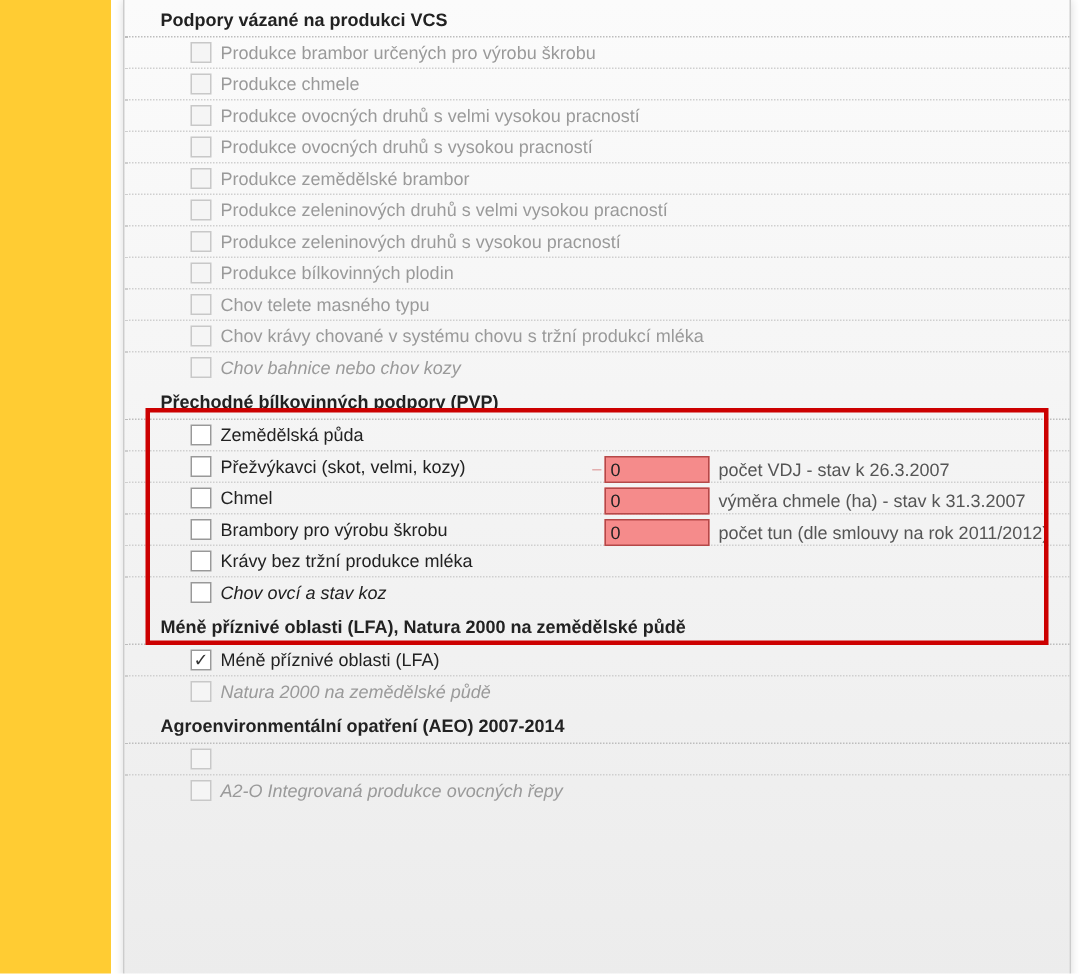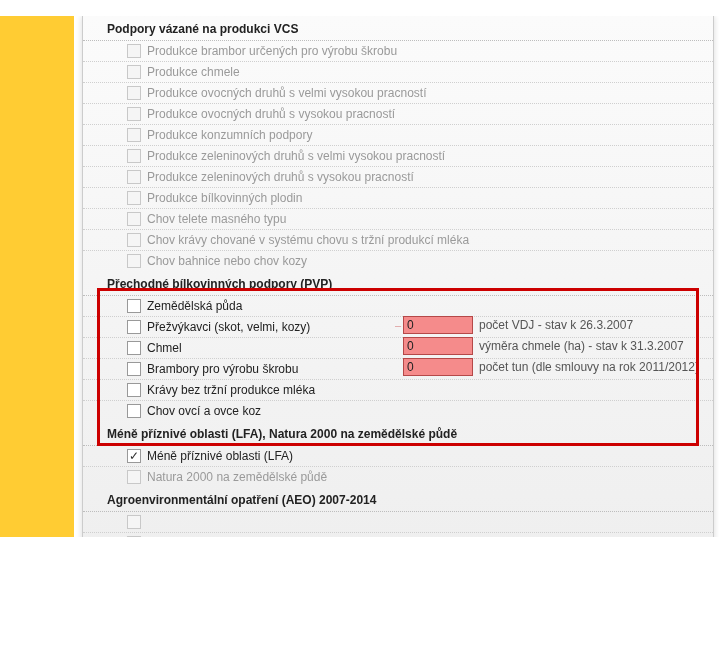--- a/index.html
+++ b/index.html
@@ -5,25 +5,24 @@
   html, body {
     margin: 0;
     padding: 0;
     font-family: Arial, sans-serif;
     font-size: 12px;
     color: #333;
     background: #fff;
   }
   .page {
     width: 719px;
-    height: 521px;
+    height: 649px;
     position: relative;
     overflow: hidden;
     box-sizing: border-box;
-    margin-top: 16px;
   }
   .left-strip {
     position: absolute;
     left: 0; top: 0;
     width: 74px; height: 653px;
     background: #ffcc33;
     z-index: 0;
   }
   .main-panel {
     position: absolute;
@@ -43,28 +42,28 @@
   .section-header {
     font-weight: bold;
     color: #222;
     padding: 4px 0 4px 24px;
     border-bottom: 1px dotted #bdbdbd;
     margin-top: 2px;
     font-size: 12px;
   }
   .row {
     display: flex;
-    align-items: flex-end;
+    align-items: flex-start;
     padding: 3px 0 3px 44px;
     border-bottom: 1px dotted #cfcfcf;
     min-height: 20px;
     box-sizing: border-box;
     position: relative;
   }
-  .row:last-child { border-bottom: none; }
+  .row:last-child { border-bottom: none; font-style: italic; }
   .chk {
     width: 14px; height: 14px;
     border: 1px solid #999;
     background: #fff;
     margin-right: 6px;
     display: inline-flex;
     align-items: center;
     justify-content: center;
     flex: none;
     box-sizing: border-box;
@@ -146,21 +145,21 @@
           <div class="row">
             <span class="chk disabled"></span>
             <span class="label disabled">Produkce ovocných druhů s velmi vysokou pracností</span>
           </div>
           <div class="row">
             <span class="chk disabled"></span>
             <span class="label disabled">Produkce ovocných druhů s vysokou pracností</span>
           </div>
           <div class="row">
             <span class="chk disabled"></span>
-            <span class="label disabled">Produkce konzumních podpory</span>
+            <span class="label disabled">Produkce zemědělské brambor</span>
           </div>
           <div class="row">
             <span class="chk disabled"></span>
             <span class="label disabled">Produkce zeleninových druhů s velmi vysokou pracností</span>
           </div>
           <div class="row">
             <span class="chk disabled"></span>
             <span class="label disabled">Produkce zeleninových druhů s vysokou pracností</span>
           </div>
           <div class="row">
@@ -213,21 +212,21 @@
               <input class="numeric" type="text" value="0" style="">
               <span class="suffix">počet tun (dle smlouvy na rok 2011/2012)</span>
             </span>
           </div>
           <div class="row">
             <span class="chk"></span>
             <span class="label enabled">Krávy bez tržní produkce mléka</span>
           </div>
           <div class="row">
             <span class="chk"></span>
-            <span class="label enabled">Chov ovcí a ovce koz</span>
+            <span class="label enabled">Chov ovcí a stav koz</span>
           </div>
         </div>
 
       <div class="section-header">Méně příznivé oblasti (LFA), Natura 2000 na zemědělské půdě</div>
       <div id="lfa-rows">
           <div class="row">
             <span class="chk">
               <span class="tick">✓</span>
             </span>
             <span class="label enabled">Méně příznivé oblasti (LFA)</span>

